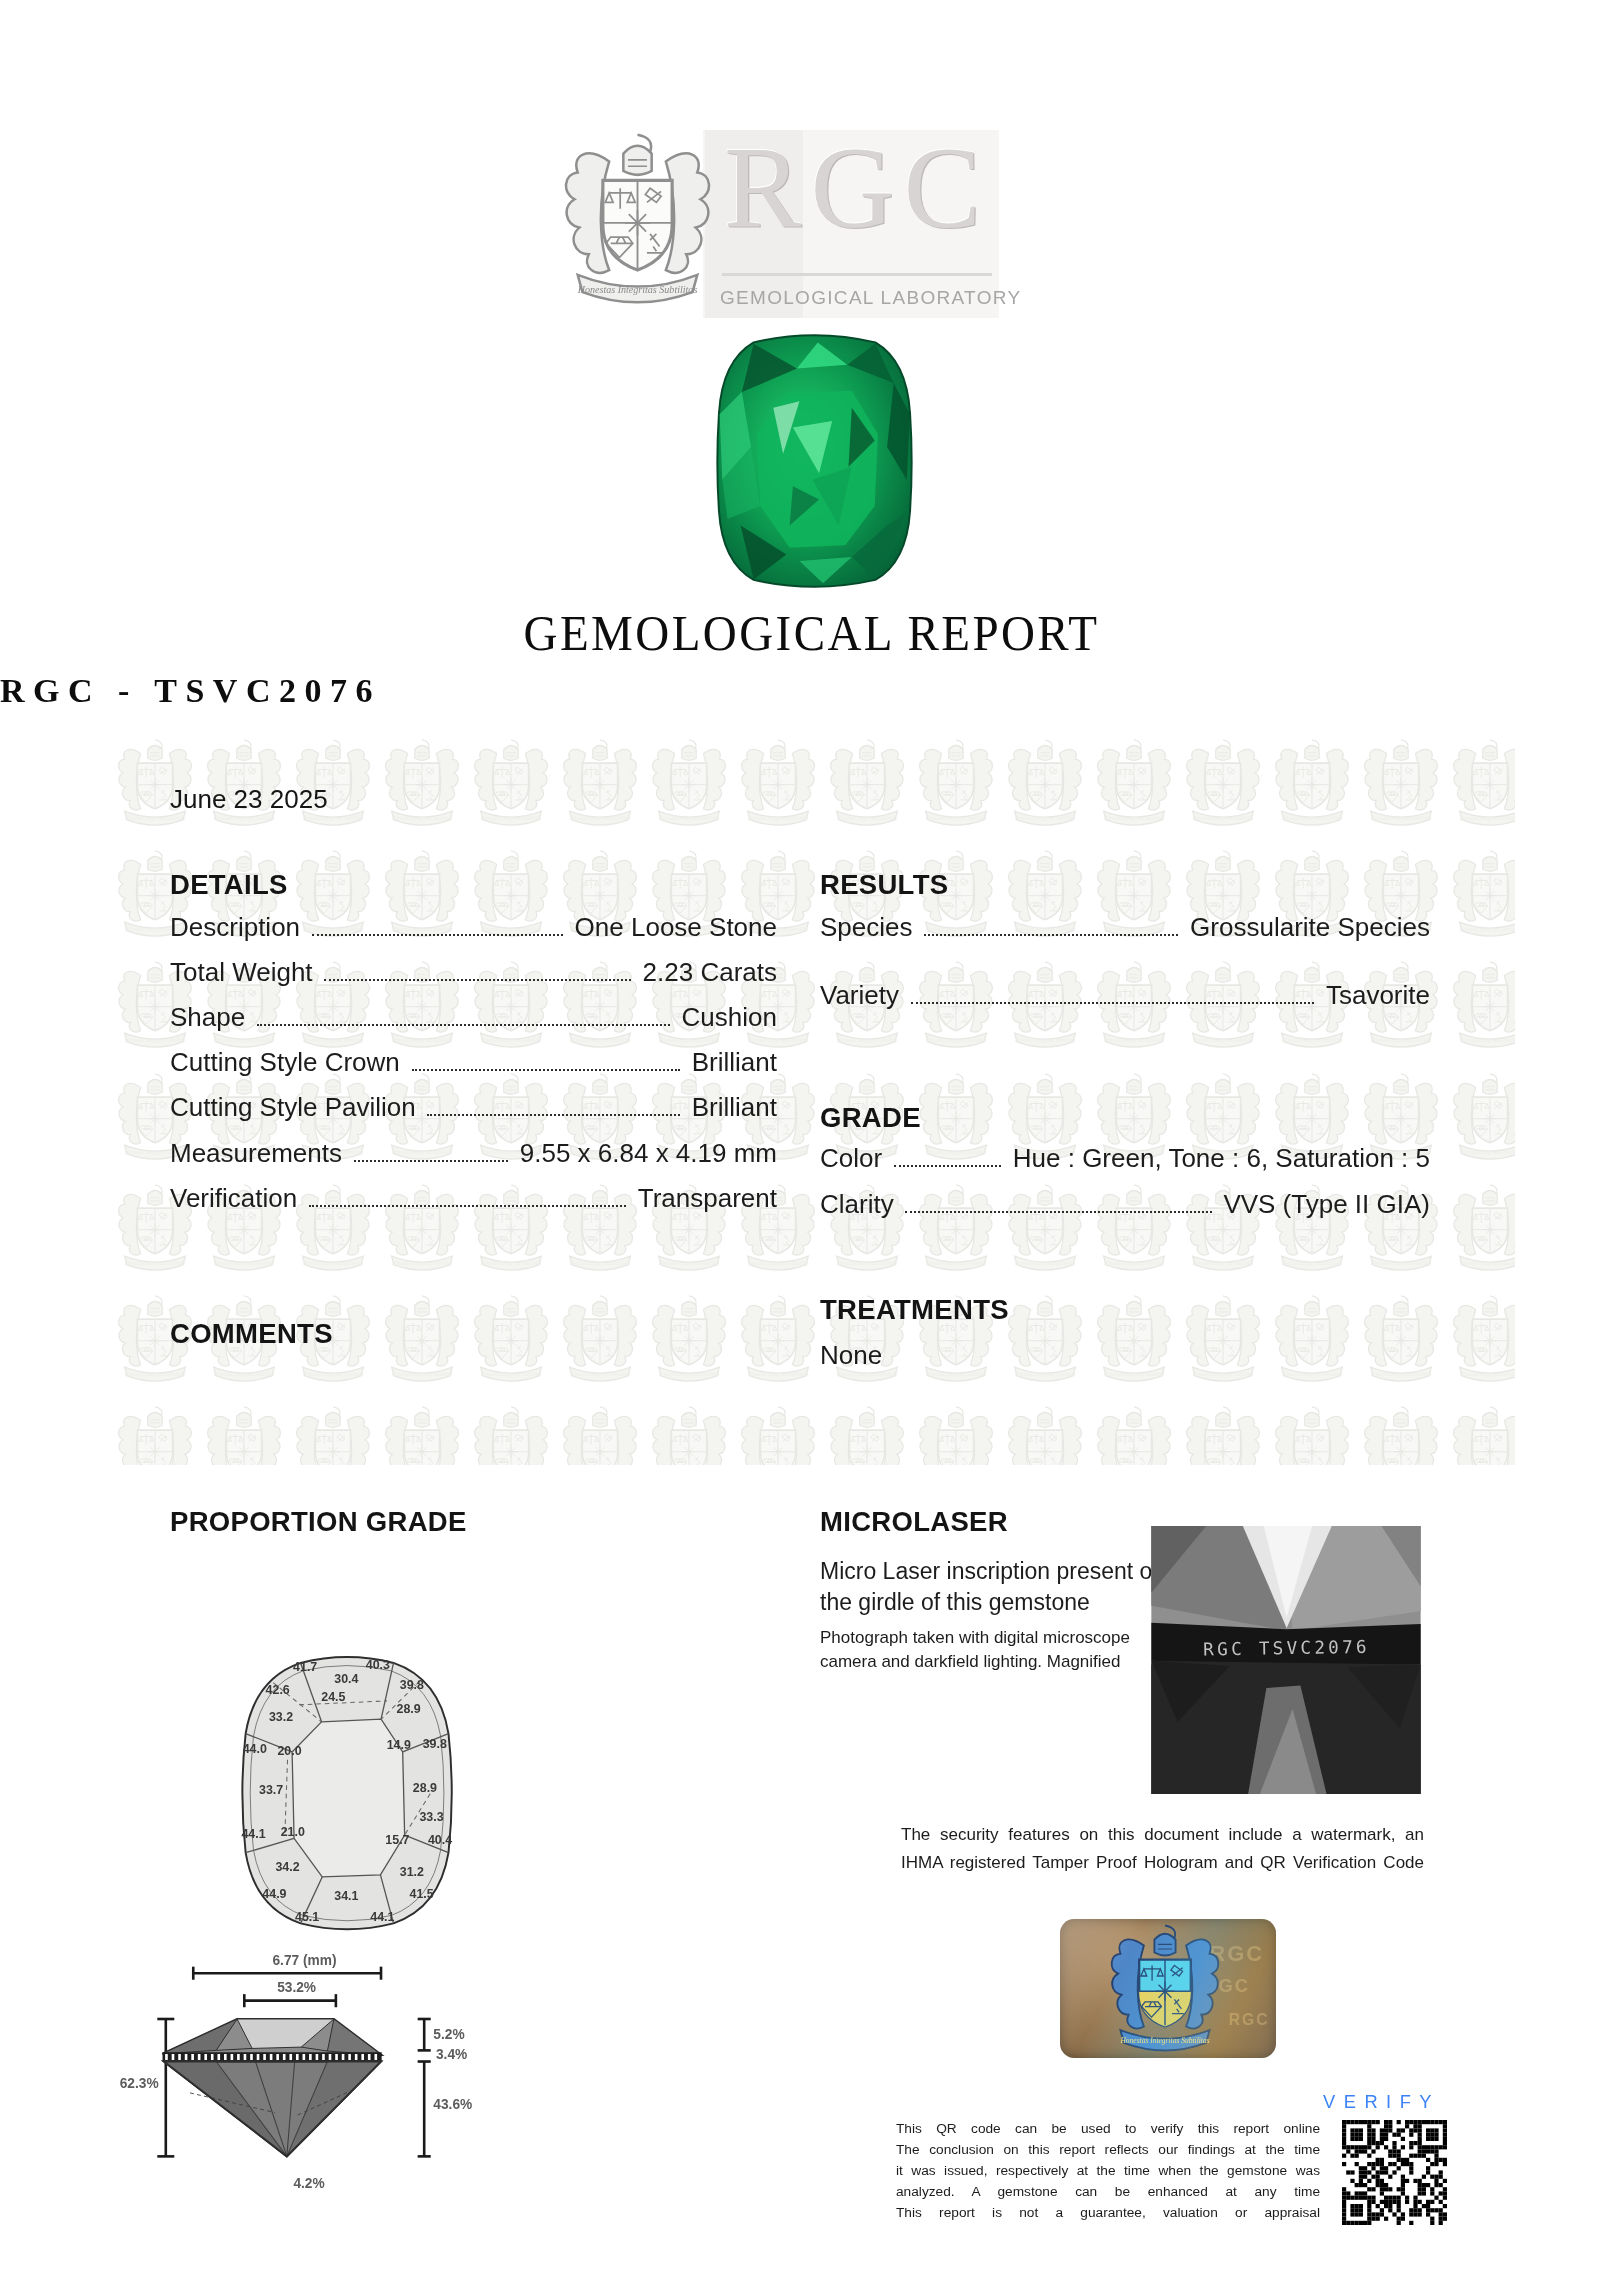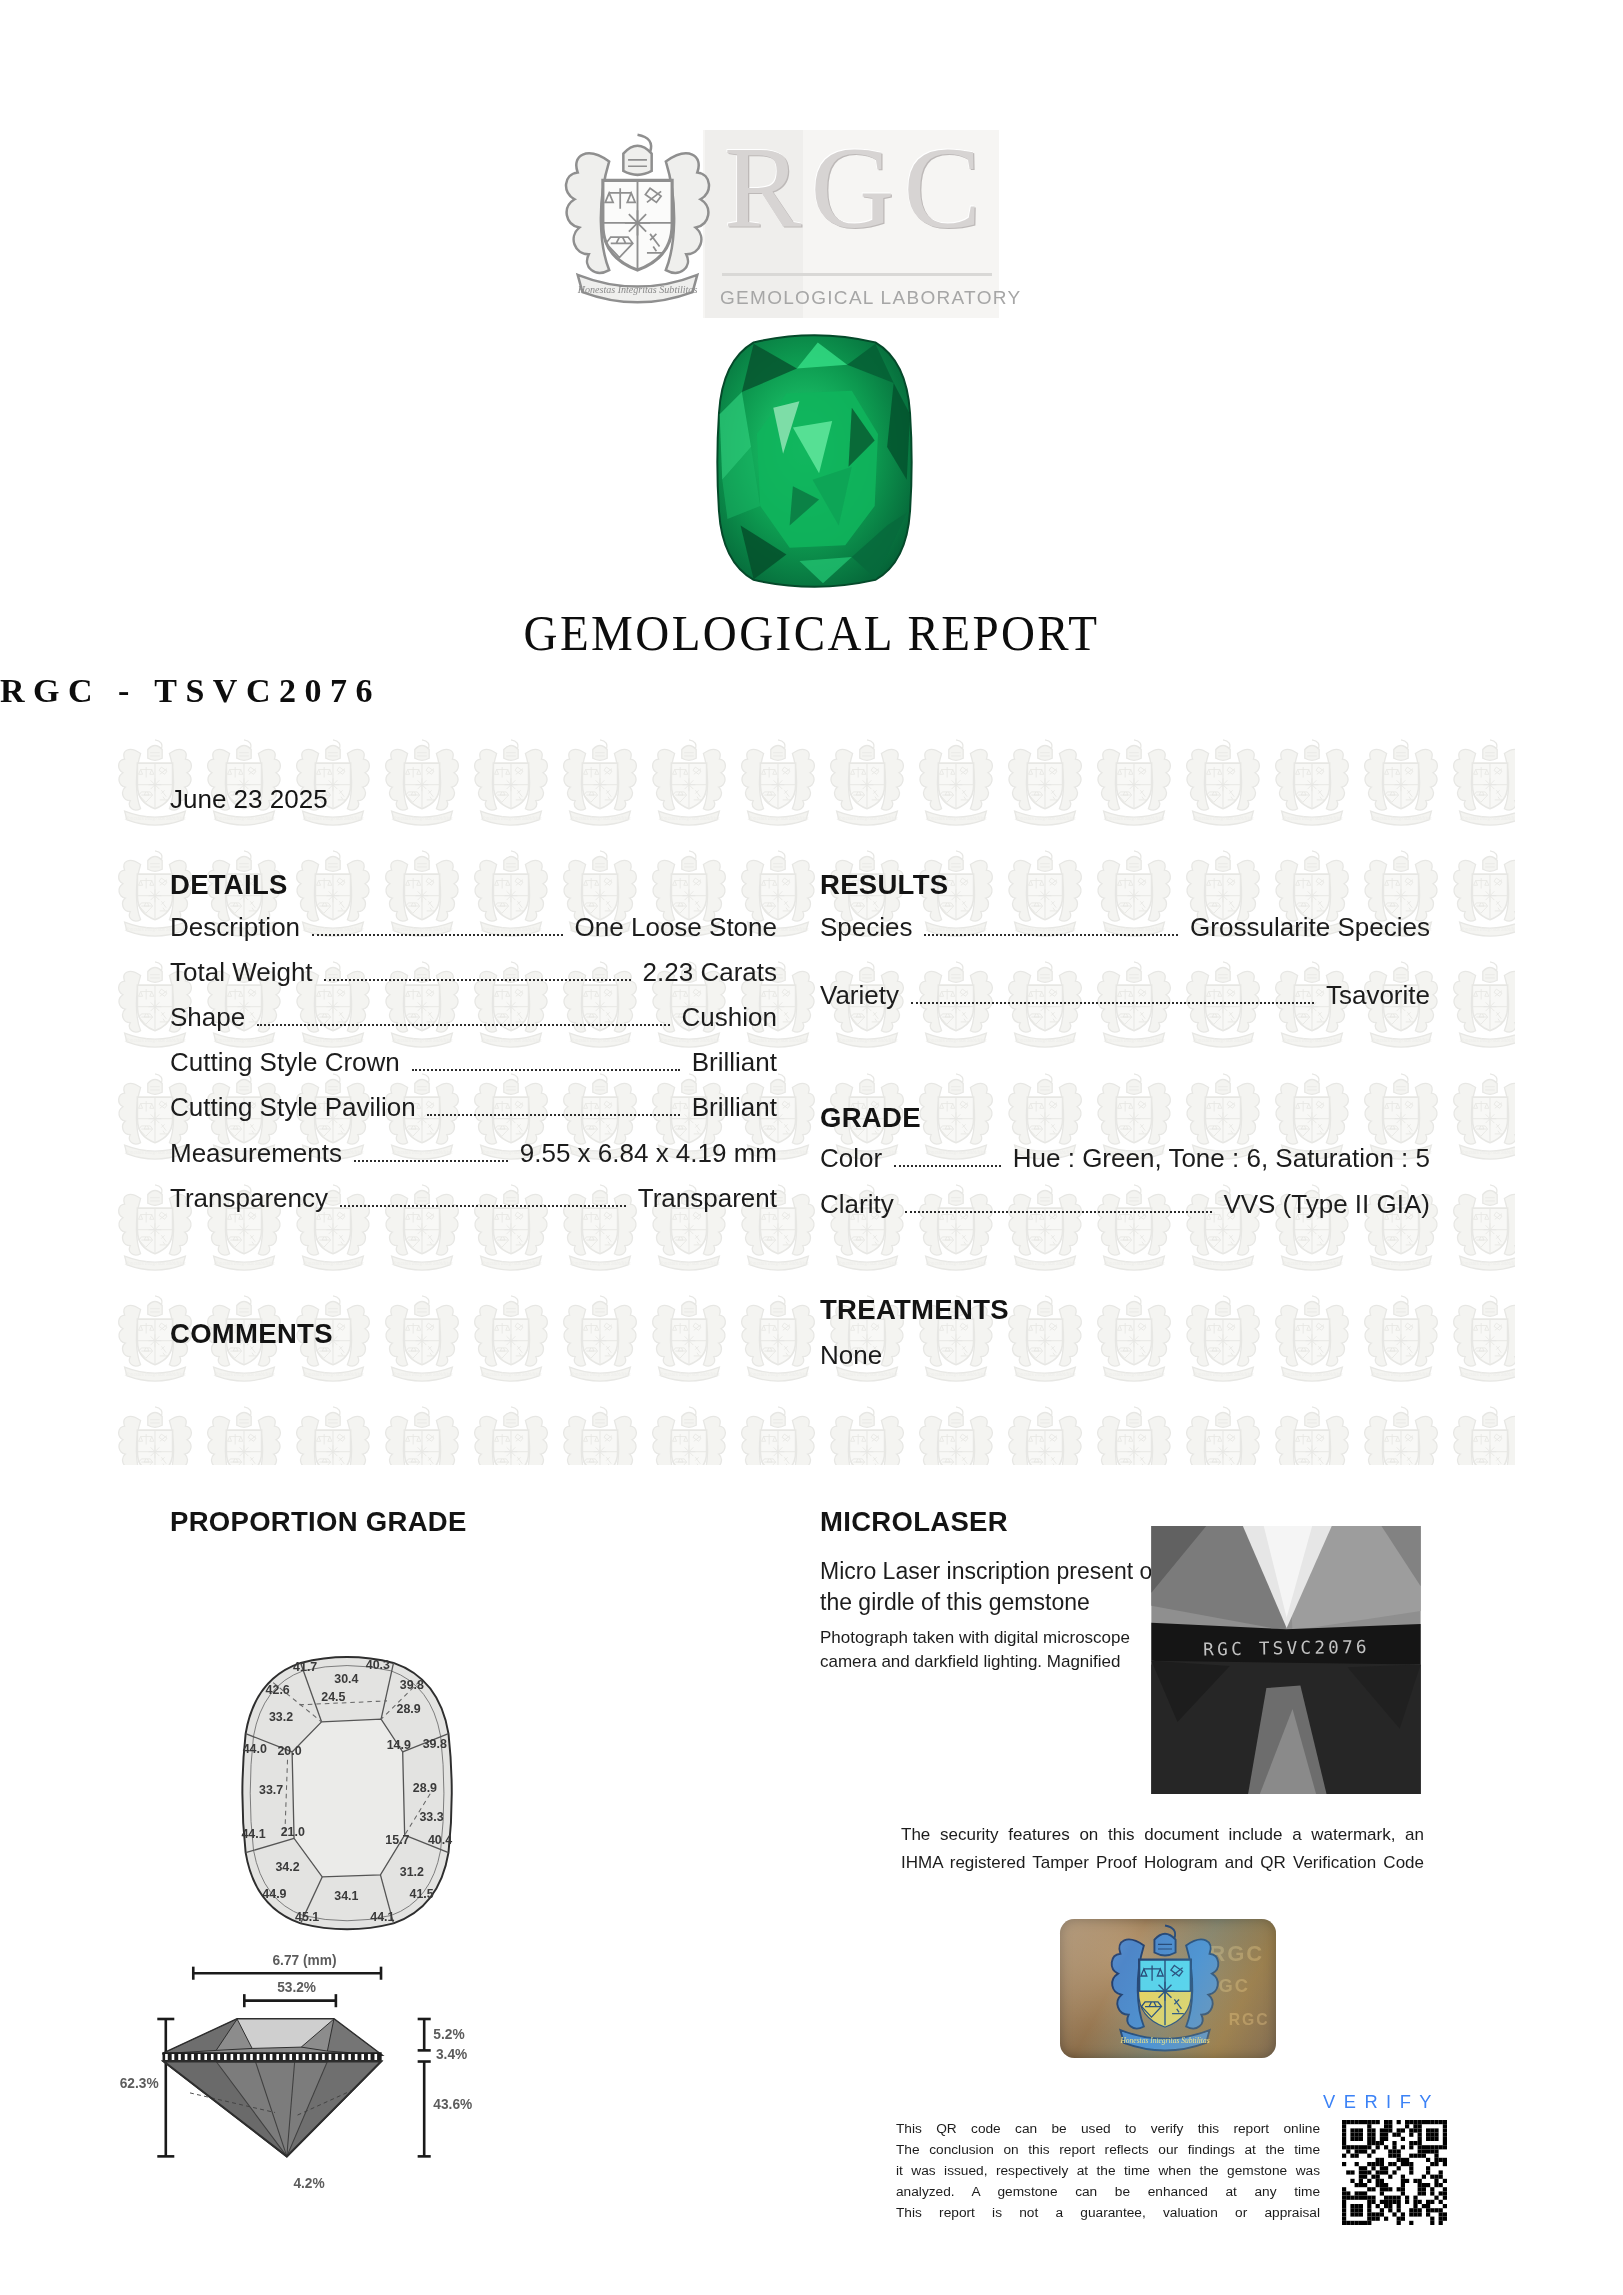--- a/index.html
+++ b/index.html
@@ -506,21 +506,21 @@
     <span class="lbl">Cutting Style Pavilion</span>
       <span class="dots"></span>
       <span class="val">Brilliant</span>
   </div>
   <div class="kv" style="left:170px;top:1138px;width:607px">
     <span class="lbl">Measurements</span>
       <span class="dots"></span>
       <span class="val">9.55 x 6.84 x 4.19 mm</span>
   </div>
   <div class="kv" style="left:170px;top:1183px;width:607px">
-    <span class="lbl">Transparency</span>
+    <span class="lbl">Verification</span>
       <span class="dots"></span>
       <span class="val">Transparent</span>
   </div>
 
   <div class="h" style="left:820px;top:869px">RESULTS</div>
   <div class="kv" style="left:820px;top:912px;width:610px">
     <span class="lbl">Species</span>
       <span class="dots"></span>
       <span class="val">Grossularite Species</span>
   </div>

